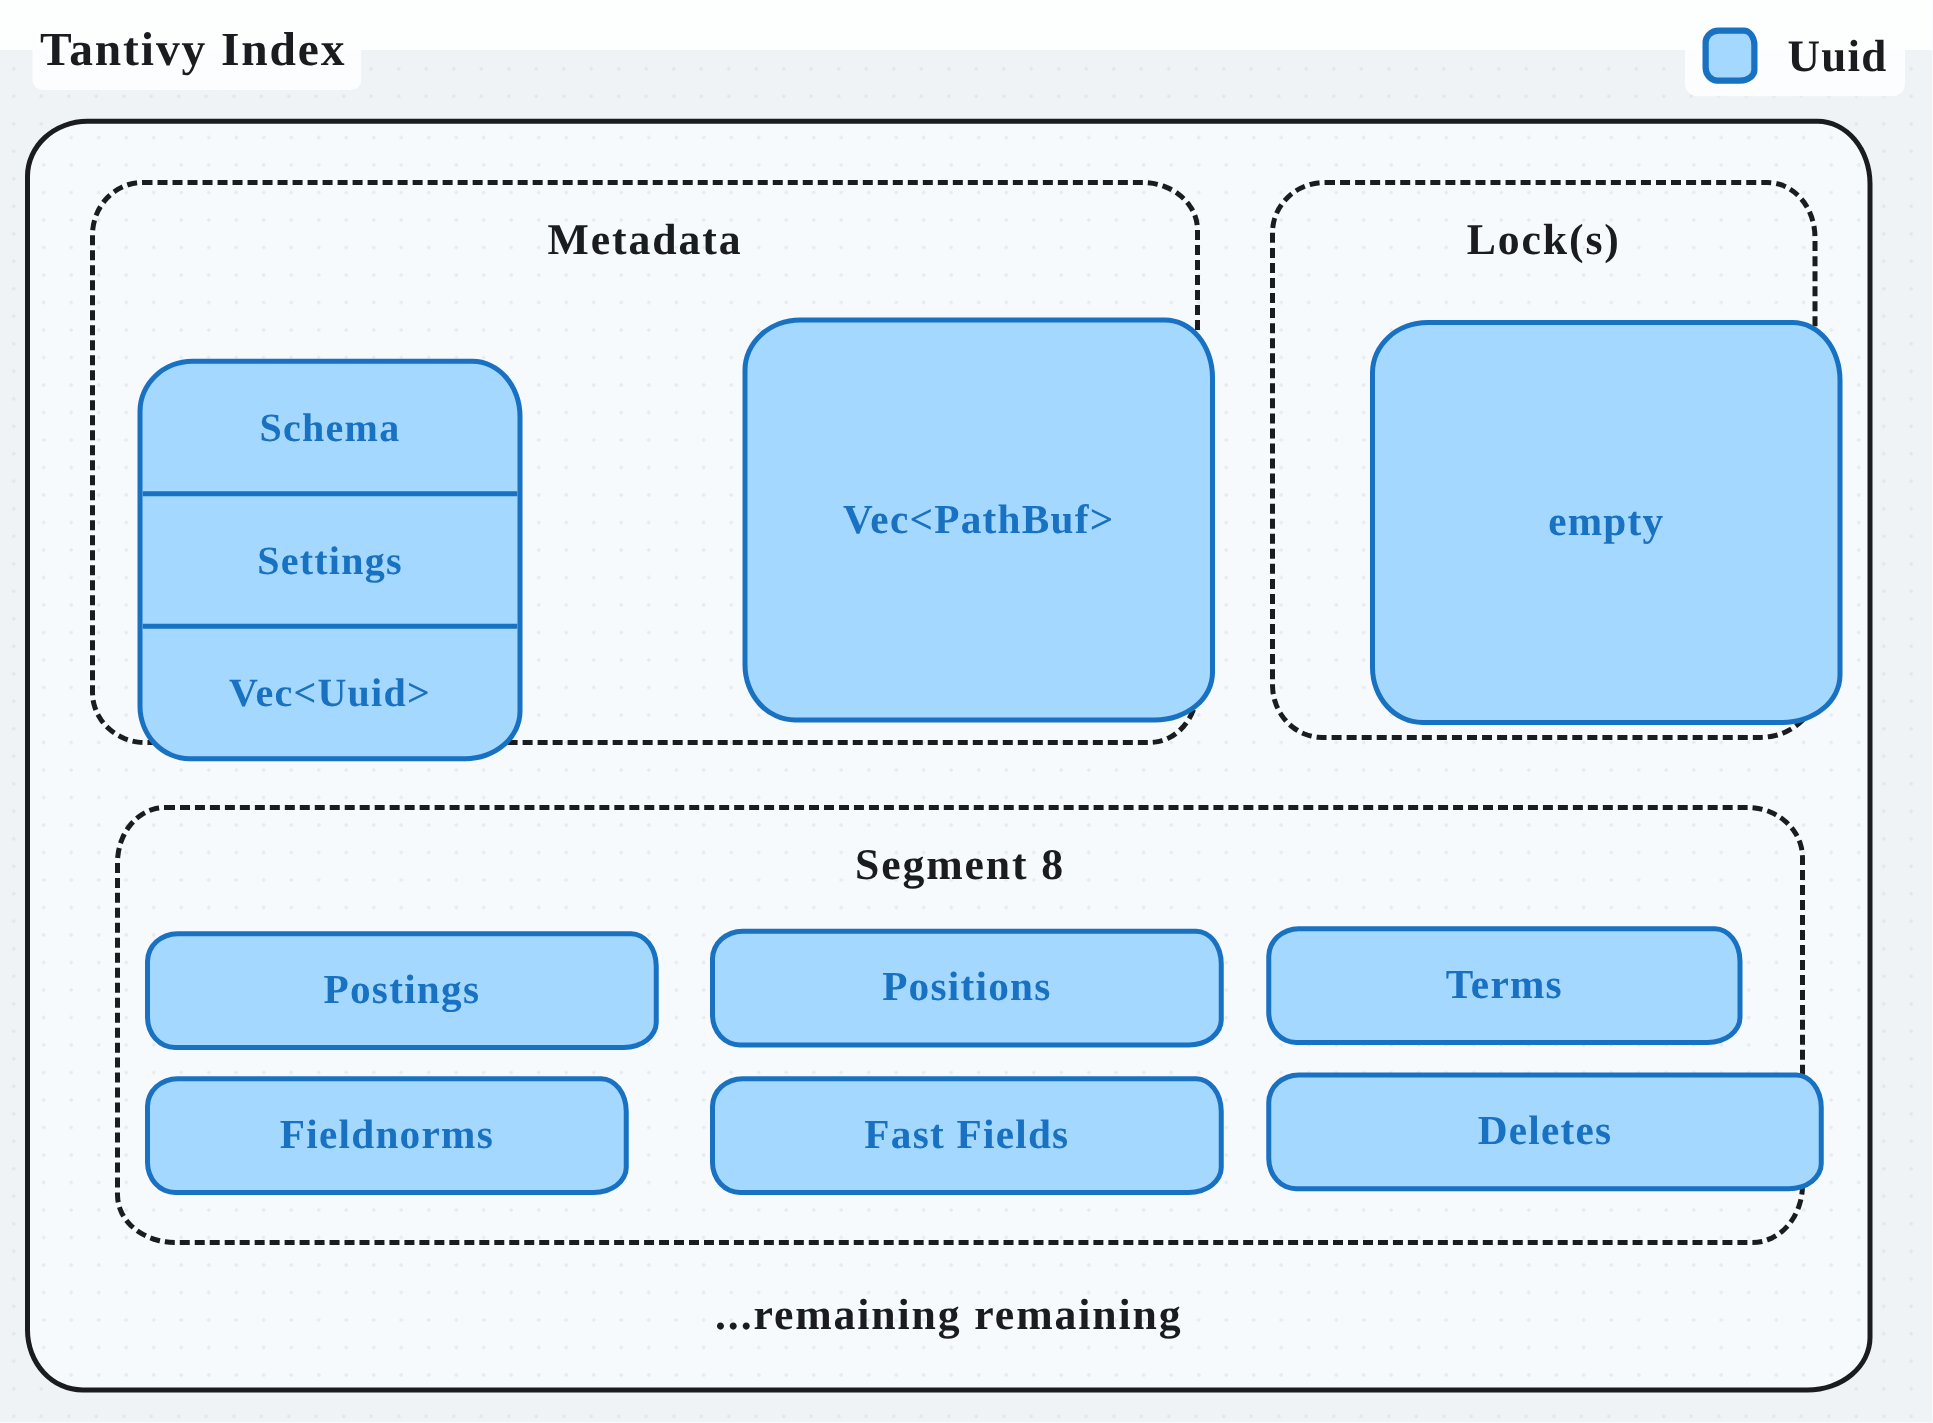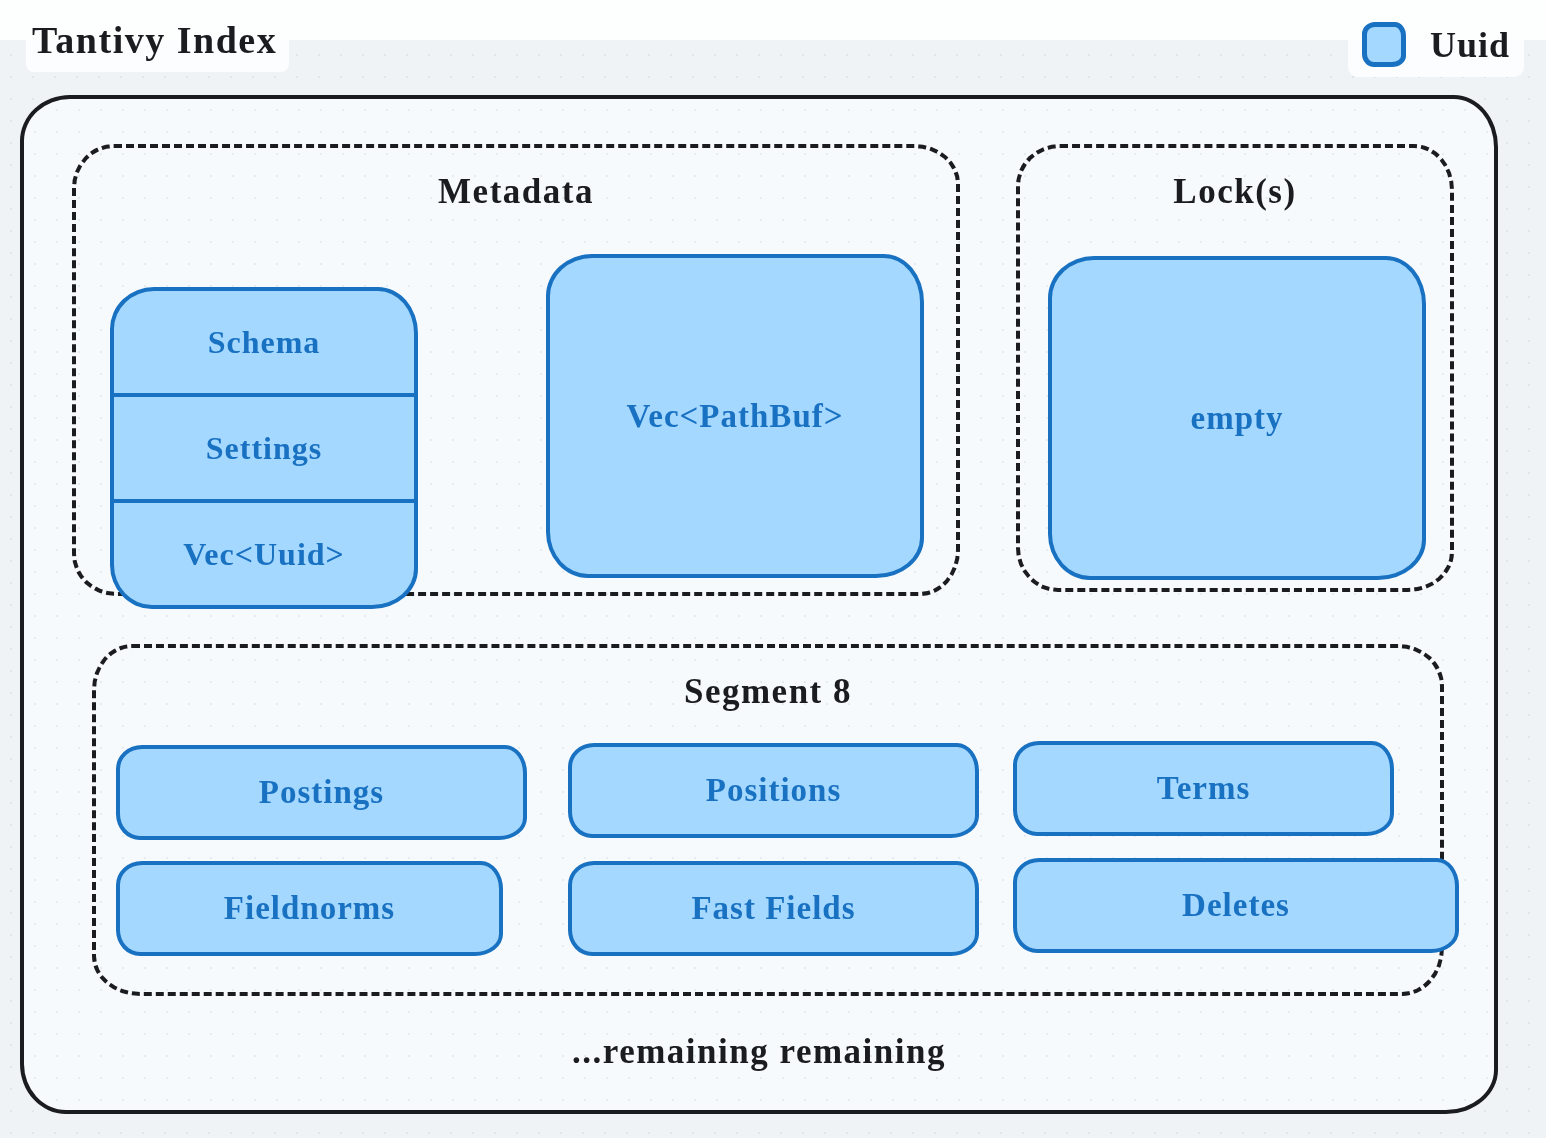--- a/index.html
+++ b/index.html
@@ -88,20 +88,21 @@
     position:absolute;
     background:var(--file-fill);
     border:4.5px solid var(--file-stroke);
     display:flex;align-items:center;justify-content:center;
     color:var(--file-stroke);
     font-size:33px;font-weight:600;letter-spacing:1px;
     white-space:nowrap;
   }
   .big{
     border-radius:46px 40px 48px 42px / 42px 48px 40px 46px;
+    margin-left:48px;
   }
   .small{
     border-radius:26px 22px 28px 24px / 24px 28px 22px 26px;
   }
 
   .stack{
     position:absolute;left:34px;top:110px;width:308px;height:322px;
     background:var(--file-fill);
     border:4.5px solid var(--file-stroke);
     border-radius:44px 40px 46px 42px / 42px 46px 40px 44px;

